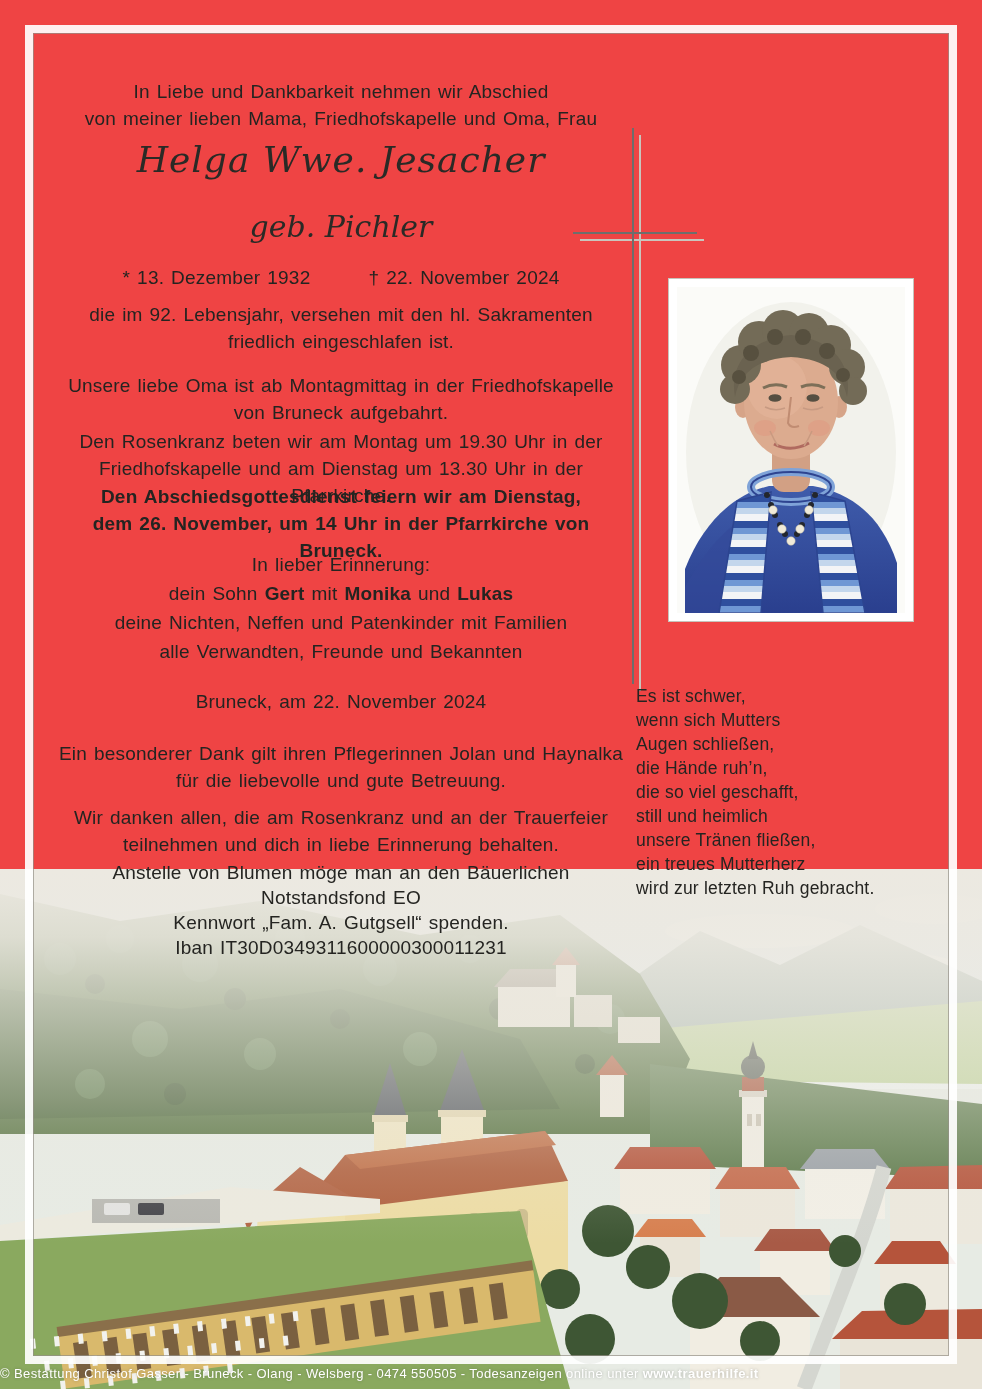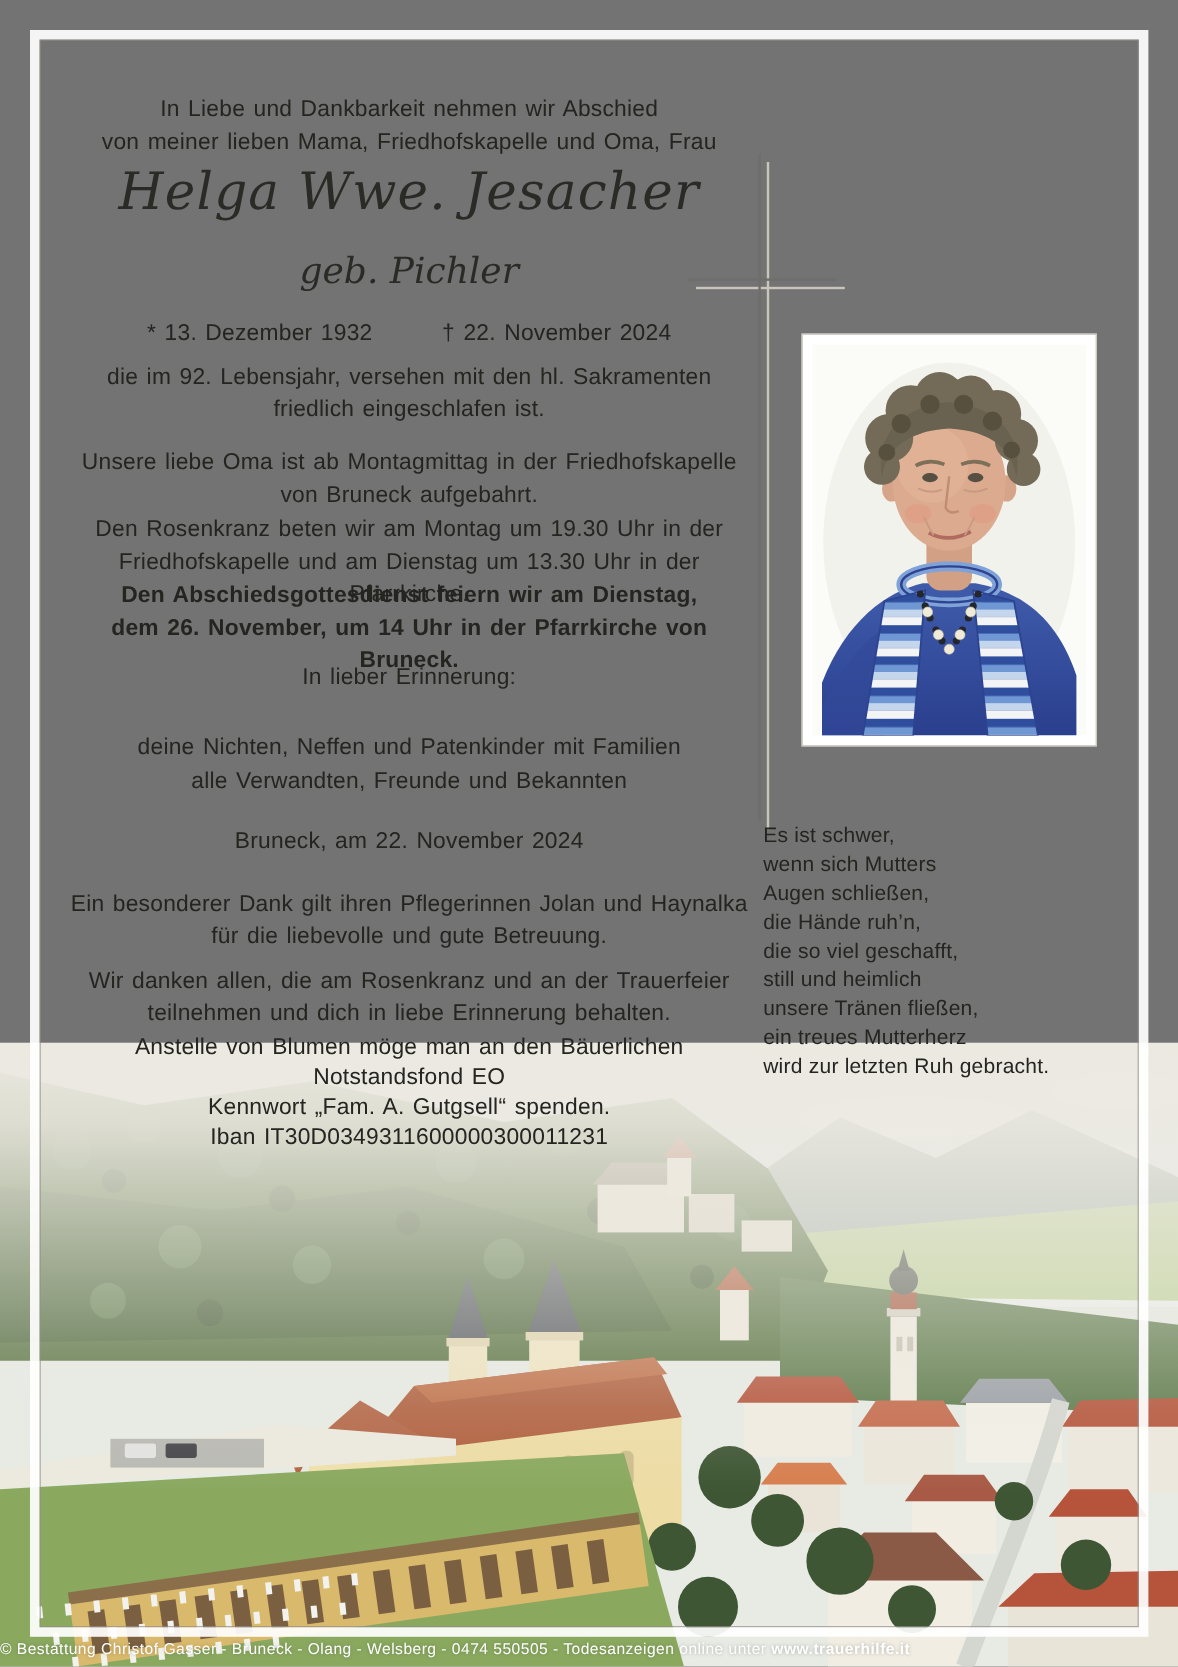--- a/index.html
+++ b/index.html
@@ -1,28 +1,28 @@
 <!DOCTYPE html>
 <html><head>
 <meta charset="utf-8">
 <style>
   html,body{margin:0;padding:0;background:#d8d5cd;}
   #canvas{
     position:relative;width:982px;height:1389px;margin:0 auto;
-    background:#737373;overflow:hidden;
+    background:#ef4444;overflow:hidden;
     font-family:"Liberation Sans",sans-serif;color:#232320;
   }
   
   .blk{position:absolute;left:52px;width:578px;text-align:center;z-index:6;}
   .t{font-size:19px;line-height:27px;letter-spacing:.2px;word-spacing:1.5px;color:#242421;}
   .b{font-weight:bold;}
   .script{
     font-family:"DejaVu Serif",serif;font-style:italic;color:#2a2a26;
   }
-  .name{font-size:43px;line-height:64px;letter-spacing:1px;}
+  .name{font-size:36px;line-height:64px;letter-spacing:1px;}
   .maiden{font-size:30px;line-height:42px;}
   .dates span{display:inline-block;}
   .dates .gap{width:58px;}
   
   .crossline{position:absolute;z-index:4;}
   
   .photo-frame{
     position:absolute;left:668px;top:278px;width:246px;height:344px;
     background:#ffffff;border:1px solid #c7c3bb;box-sizing:border-box;padding:8px;z-index:6;
   }
@@ -288,20 +288,21 @@
     <div>Den Rosenkranz beten wir am Montag um 19.30 Uhr in der</div>
     <div>Friedhofskapelle und am Dienstag um 13.30 Uhr in der Pfarrkirche.</div>
   </div>
 
   <div class="blk t" style="top:483px;font-weight:bold;">
     <div>Den Abschiedsgottesdienst feiern wir am Dienstag,</div>
     <div>dem 26. November, um 14 Uhr in der Pfarrkirche von Bruneck.</div>
   </div>
 
   <div class="blk t" style="top:551px;">In lieber Erinnerung:</div>
+  <div class="blk t" style="top:580px;"><span>dein Sohn </span><span class="b">Gert</span><span> mit </span><span class="b">Monika</span><span> und </span><span class="b">Lukas</span></div>
   <div class="blk t" style="top:609px;">deine Nichten, Neffen und Patenkinder mit Familien</div>
   <div class="blk t" style="top:638px;">alle Verwandten, Freunde und Bekannten</div>
 
   <div class="blk t" style="top:688px;">Bruneck, am 22. November 2024</div>
 
   <div class="blk t" style="top:740px;">
     <div>Ein besonderer Dank gilt ihren Pflegerinnen Jolan und Haynalka</div>
     <div>für die liebevolle und gute Betreuung.</div>
   </div>
 

